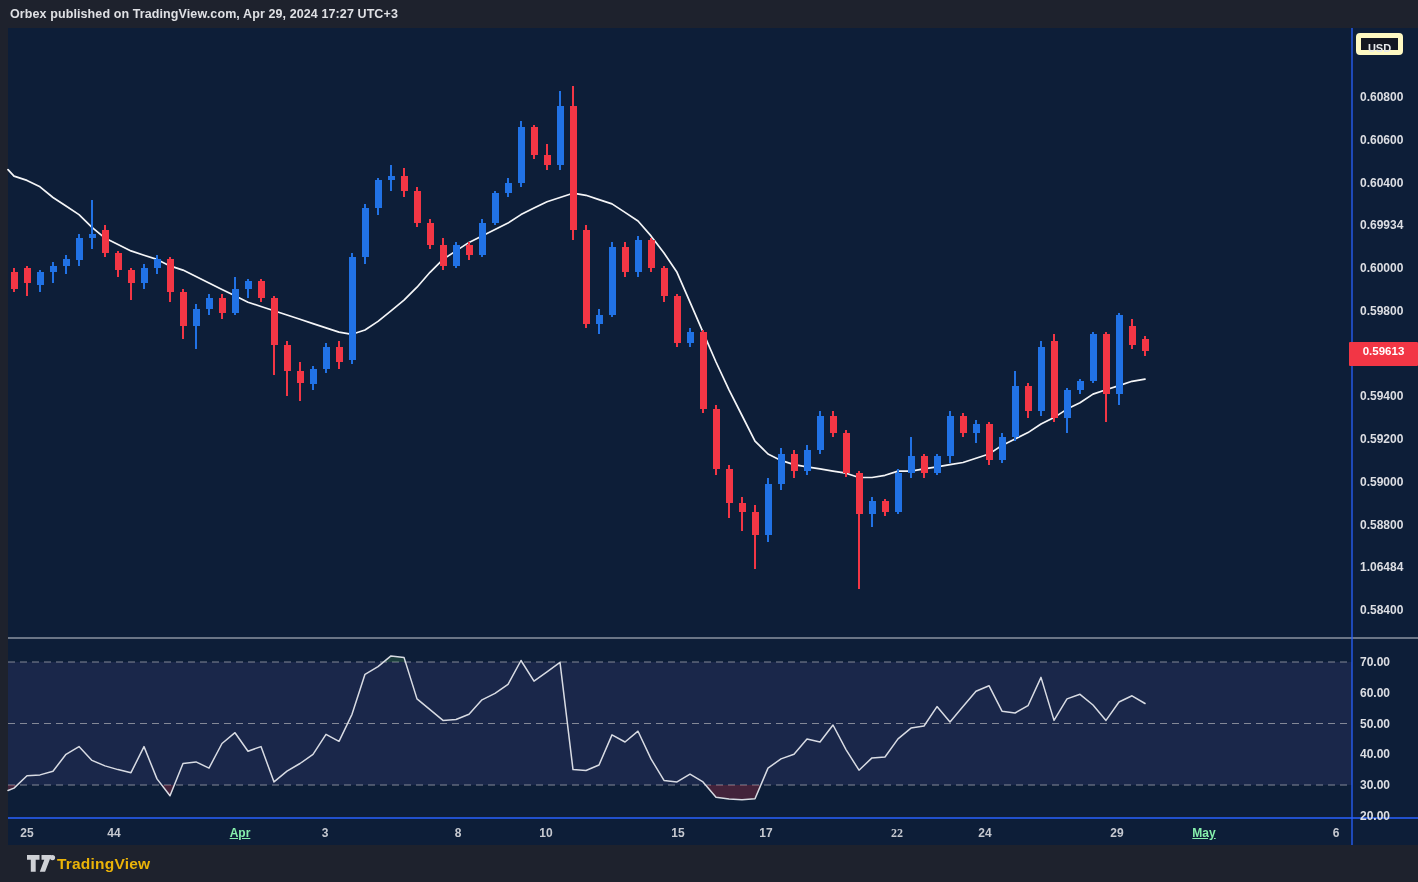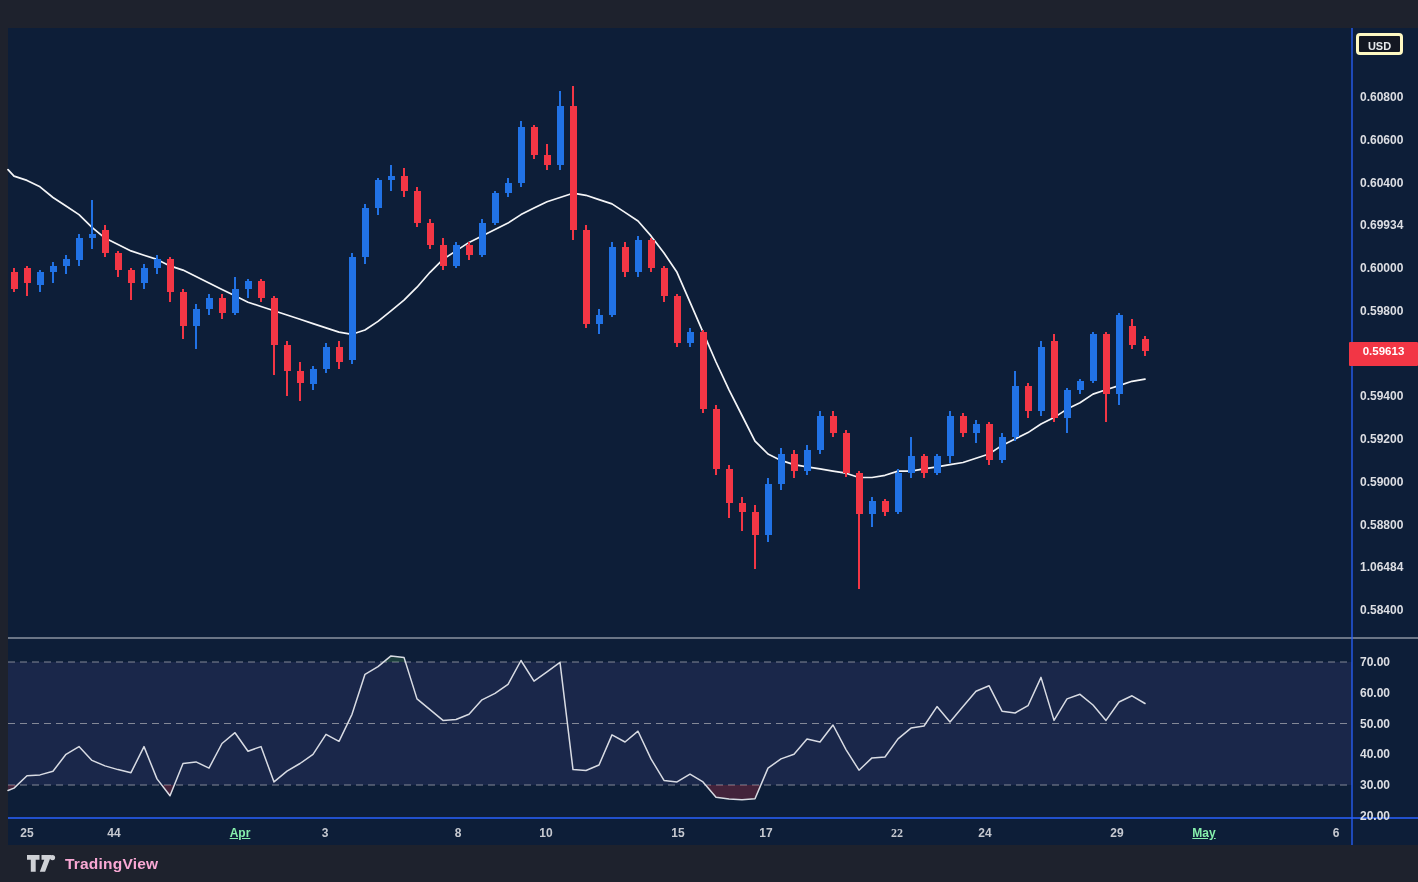--- a/index.html
+++ b/index.html
@@ -24,40 +24,43 @@
     position:absolute;font-size:12px;font-weight:bold;color:#dcdee3;
     white-space:nowrap;line-height:16px;height:16px;
   }
   .time-label{
     position:absolute;font-size:12px;font-weight:bold;color:#c6c9d0;
     width:60px;text-align:center;line-height:16px;height:16px;
   }
   .time-label.month{color:#86efac;text-decoration:underline;}
   .usd-badge{
     position:absolute;left:1356px;top:33px;width:47px;height:22px;
-    background:#131722;border:3px solid #fef9c3;border-radius:4px;
+    background:#131722;border:5px solid #fef9c3;border-radius:4px;
     color:#e6e8eb;font-size:11px;font-weight:bold;text-align:center;line-height:20px;
     z-index:2;
   }
   .price-tag{
     position:absolute;left:1349px;width:69px;height:24px;
     background:#f23645;color:#ffffff;font-size:11.5px;font-weight:bold;
     text-align:center;line-height:18px;z-index:2;border-radius:1px;
   }
   .footer{
     position:absolute;left:0;top:845px;width:1418px;height:37px;
     background:#1e222d;display:flex;align-items:center;z-index:3;
   }
   .tv-logo{display:inline-flex;margin-left:27px;align-items:center;}
-  .tv-brand{margin-left:8px;font-size:15.5px;font-weight:bold;color:#f9a8d4;letter-spacing:.2px;}
+  .tv-brand{font-size:15.5px;font-weight:bold;color:#eab308;letter-spacing:.2px;}
 </style>
 </head>
 <body>
 
 <div class="stage">
+  <div class="header">
+    <span class="title">Orbex published on TradingView.com, Apr 29, 2024 17:27 UTC+3</span>
+  </div>
 
   <div class="chart-bg"></div>
 
   <svg id="chart-svg" xmlns="http://www.w3.org/2000/svg">
       <defs>
         <clipPath id="clip-os">
           <rect x="8" y="785" width="1344" height="33"></rect>
         </clipPath>
         <clipPath id="clip-ob">
           <rect x="8" y="640" width="1344" height="22"></rect>

